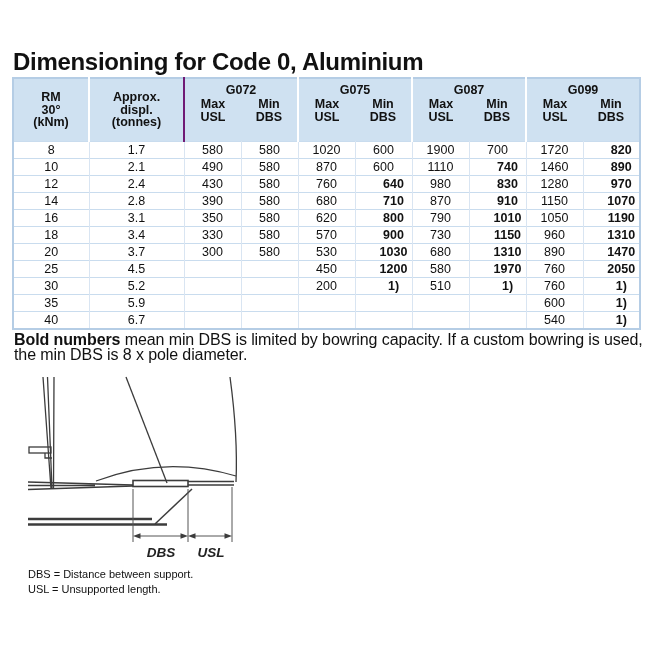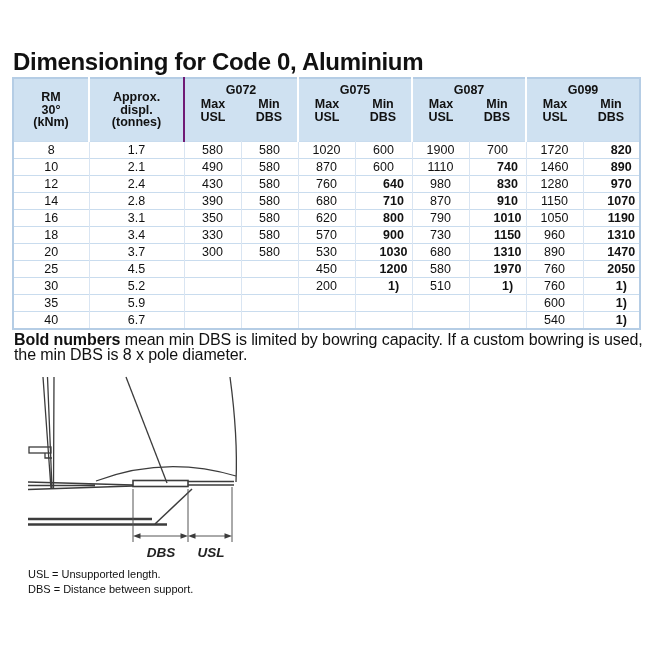--- a/index.html
+++ b/index.html
@@ -275,15 +275,15 @@
     <polygon points="118,168 125.5,165.2 125.5,170.8"></polygon>
     <polygon points="173,168 165.5,165.2 165.5,170.8"></polygon>
     <polygon points="173,168 180.5,165.2 180.5,170.8"></polygon>
     <polygon points="217,168 209.5,165.2 209.5,170.8"></polygon>
   </g>
   <text class="dimlabel" x="146" y="189" text-anchor="middle">DBS</text>
   <text class="dimlabel" x="196" y="189" text-anchor="middle">USL</text>
 </svg>
 
 <div class="legend">
+  <div>DBS = Distance between support.</div>
   <div>USL = Unsupported length.</div>
-  <div>DBS = Distance between support.</div>
 </div>
 
 </body></html>

